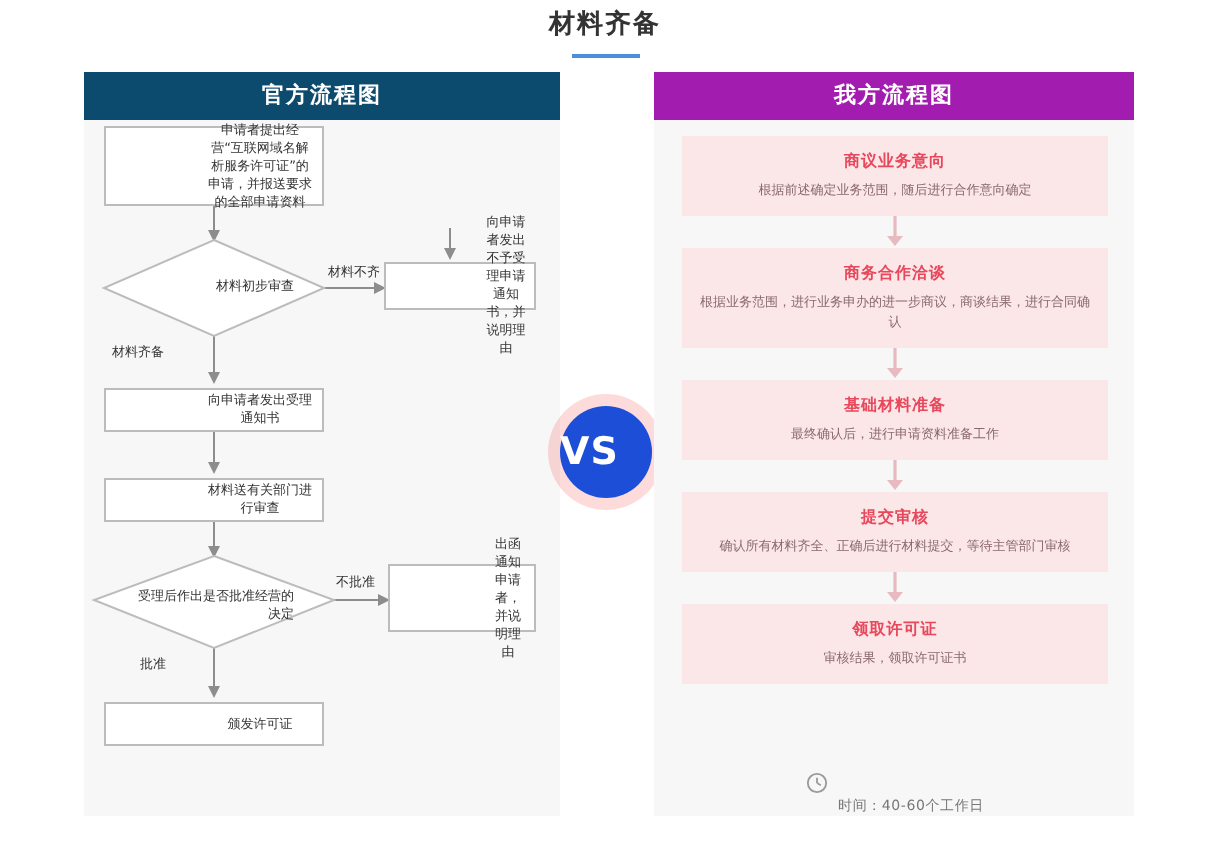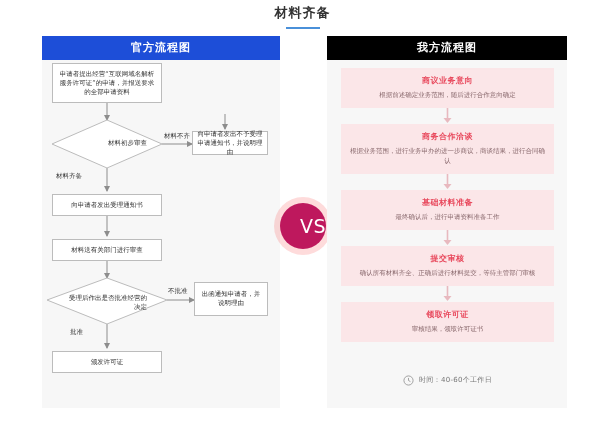--- a/index.html
+++ b/index.html
@@ -35,64 +35,64 @@
     background: #f7f7f7;
   }
   .panel-left  { left: 42px;  width: 238px; height: 372px; }
   .panel-right { left: 327px; width: 240px; height: 372px; background:#f7f7f7; }
 
   .panel-header {
     height: 24px; line-height: 24px; text-align: center;
     color: #ffffff; font-size: 11px; font-weight: bold;
     letter-spacing: 1px;
   }
-  .panel-left .panel-header  { background: #1d4ed8; }
-  .panel-right .panel-header { background: #000000; }
+  .panel-left .panel-header  { background: #0c4a6e; }
+  .panel-right .panel-header { background: #a21caf; font-family: Liberation Serif, serif; }
 
   
   .flow-canvas {
     position: absolute; top: 36px; left: 42px;
     width: 238px; height: 372px;
   }
   .flow-canvas svg { position: absolute; top: 0; left: 0; }
 
   .node {
     position: absolute;
     background: #ffffff;
     border: 1px solid #bcbcbc;
     font-size: 6.5px;
     line-height: 9px;
     color: #333;
     text-align: center;
     display: flex; align-items: center; justify-content: center;
     padding: 2px 4px;
   }
-  .node-text { display: block; }
+  .node-text { display: block; margin-left: 46px; }
 
   .diamond-label {
     position: absolute;
     font-size: 6.5px; color: #333; line-height: 9px;
     white-space: nowrap;
   }
   .diamond-text {
     position: absolute;
     font-size: 6.5px; color: #333; line-height: 9px;
     text-align: right; width: 80px;
   }
 
   
   .vs-badge {
     position: absolute; left: 280px; top: 203px;
     width: 46px; height: 46px;
     border-radius: 50%;
-    background: #be185d;
+    background: #1d4ed8;
     box-shadow: 0 0 0 6px rgba(251,90,90,0.22);
     color: #fff;
-    font-size: 19px; font-weight: normal;
-    display: flex; align-items: center; justify-content: flex-end;
+    font-size: 19px; font-weight: bold;
+    display: flex; align-items: center; justify-content: flex-start;
     letter-spacing: 0.5px;
   }
 
   
   .cards {
     position: absolute; top: 68px; left: 341px;
     width: 213px;
   }
   .card {
     background: #fbe6e8;
@@ -114,21 +114,21 @@
   }
   .card-arrow svg { display: block; }
 
   .time-row {
     position: absolute; top: 374px; left: 341px; width: 213px;
     display: flex; align-items: center; justify-content: center;
     gap: 5px;
   }
   .clock-icon { display: block; }
   .time-text {
-    font-size: 7px; color: #777; line-height: 12px; letter-spacing: .3px;
+    font-size: 7px; color: #777; line-height: 12px; letter-spacing: .3px; margin-top: 23px;
   }
 </style>
 </head>
 <body>
 
 <div class="page-title-wrap">
   <div class="page-title">材料齐备</div>
   <div class="title-underline"></div>
 </div>
 

